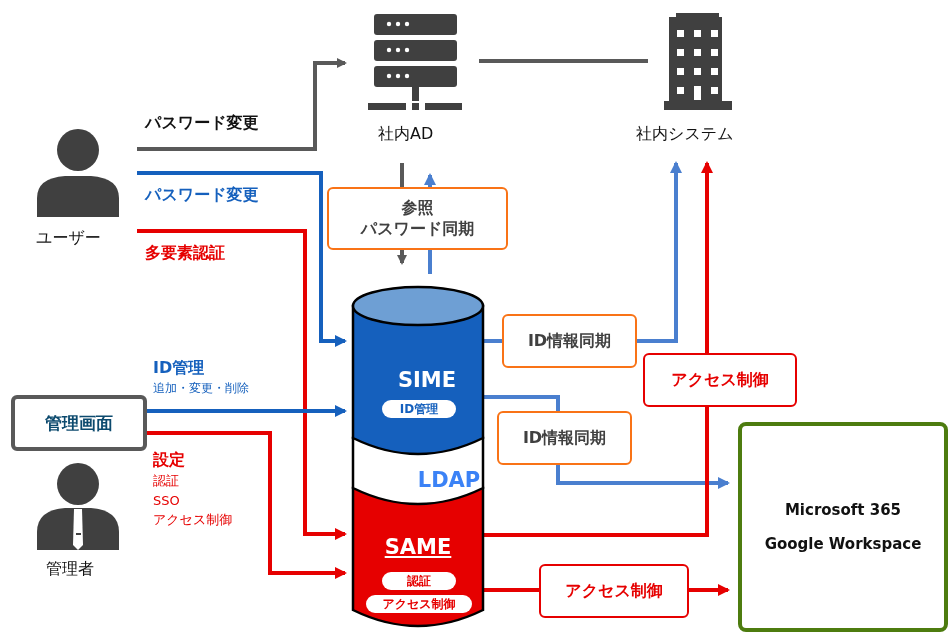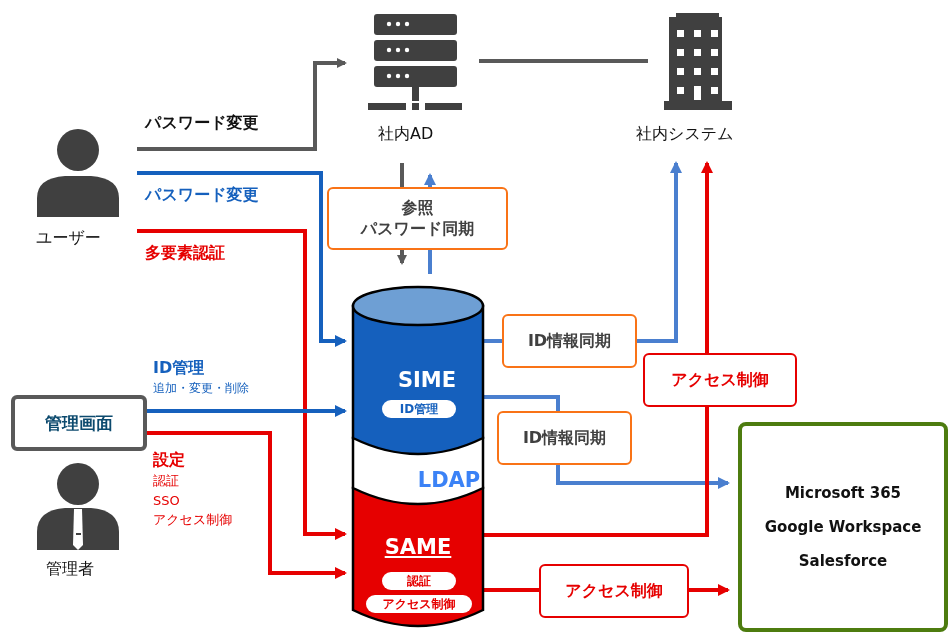--- a/index.html
+++ b/index.html
@@ -162,14 +162,13 @@
 <div class="lbl bold" style="left:353px; width:148px; text-align:center; top:368px; font-size:21px; color:#fff;">SIME</div>
 <div class="pill" style="left:382px; top:400px; width:74px; color:#1560bd;">ID管理</div>
 <div class="lbl bold" style="left:353px; width:130px; text-align:center; top:468px; font-size:21px; color:#3b82f6;margin-left:31px;">LDAP</div>
 <div class="lbl bold" style="left:353px; width:130px; text-align:center; top:535px; font-size:21px; color:#fff;text-decoration:underline;">SAME</div>
 <div class="pill" style="left:382px; top:572px; width:74px; color:#e60000;">認証</div>
 <div class="pill" style="left:366px; top:595px; width:106px; color:#e60000;">アクセス制御</div>
 
 <div class="box" style="left:738px; top:422px; width:210px; height:210px; border:4px solid #4d7c0f; border-radius:8px; color:#111; font-size:15px; line-height:34px;">
   <span>Microsoft 365</span>
   <span>Google Workspace</span>
-  <span>Salesforce</span>
 </div>
 
 </body></html>

